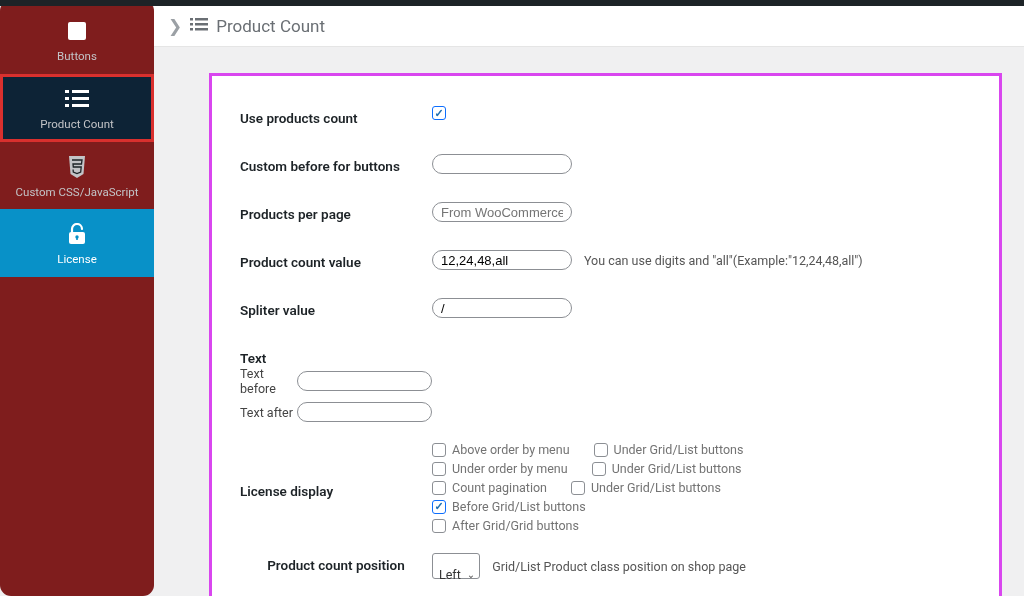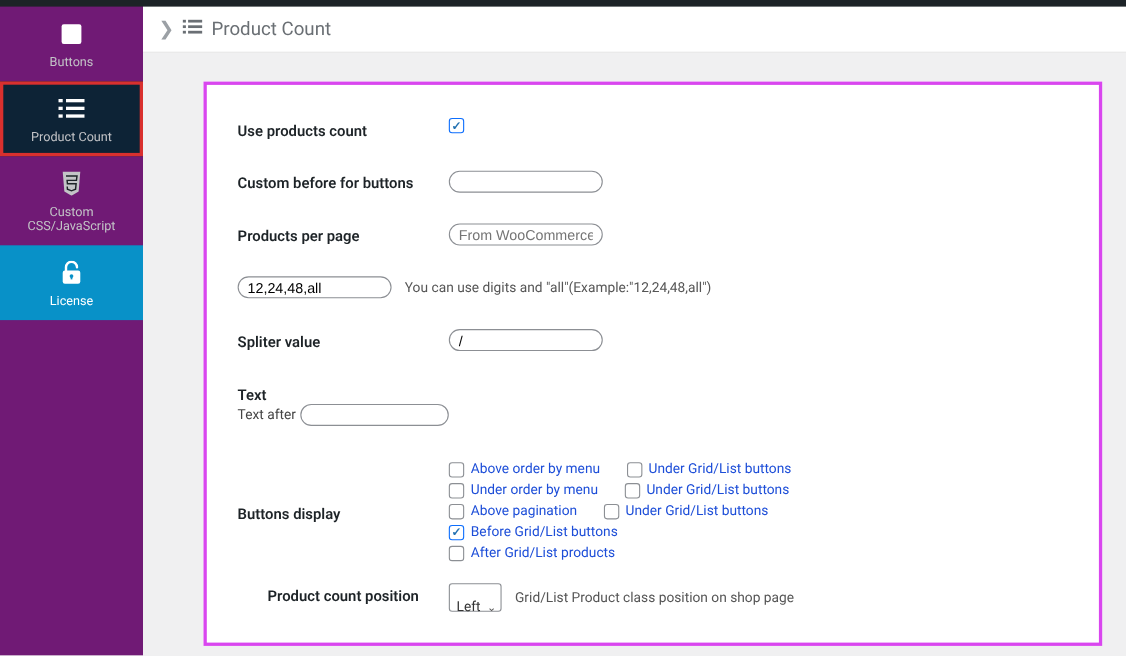--- a/index.html
+++ b/index.html
@@ -1,40 +1,40 @@
 <!DOCTYPE html>
 <html><head>
 <meta charset="utf-8">
 <style>
 * { box-sizing: border-box; margin: 0; padding: 0; }
 body { font-family: -apple-system, BlinkMacSystemFont, "Segoe UI", Roboto, sans-serif; font-size: 13px; color: #333; background: #f0f0f1; }
 .app { display: flex; width: 1024px; height: 596px; overflow: hidden; }
 .topbar { position: absolute; top: 0; left: 0; right: 0; height: 6px; background: #1d2327; z-index: 10; }
-.sidebar { width: 130px; background: #701a75; display: flex; flex-direction: column; padding-top: 6px; }
+.sidebar { width: 154px; background: #7f1d1d; display: flex; flex-direction: column; padding-top: 6px; border-radius: 11px; }
 .sidebar-item { display: flex; flex-direction: column; align-items: center; justify-content: center; padding: 12px 4px 10px; color: #c3c4c7; cursor: pointer; text-align: center; font-size: 12px; gap: 6px; }
 .sidebar-item.active { background: #0d2336; outline: 3px solid #d9302e; outline-offset: -3px; }
 .sidebar-item.highlight { background: #0891c8; color: #fff; }
 .sidebar-item .iconbox { width: 26px; height: 26px; display: flex; align-items: center; justify-content: center; }
 .sidebar-item .lbl { font-size: 11.5px; line-height: 1.2; }
 .main { flex: 1; background: #f0f0f1; padding-top: 6px; display: flex; flex-direction: column; }
 .header { background: #fff; padding: 10px 14px; display: flex; align-items: center; gap: 8px; color: #6a6f74; font-size: 17px; border-bottom: 1px solid #e5e5e5; }
 .header .chev { color: #9ba0a5; }
 .content-wrap { padding: 26px 22px 20px 22px; flex: 1; overflow: auto; }
 .card { background: #fff; border: 3px solid #d946ef; padding: 30px 28px 24px 28px; margin-left: 33px; }
 .row { display: flex; align-items: flex-start; margin-bottom: 18px; min-height: 30px; }
 .row.tall { min-height: 54px; flex-direction: column; }
 .row-label { width: 192px; font-weight: 600; font-size: 13.5px; color: #1d2327; padding-top: 4px; }
 .row-field { flex: 1; display: flex; flex-direction: column; gap: 4px; }
 .row-field input[type="text"] { width: 140px; height: 20px; border: 1px solid #8c8f94; border-radius: 13px; padding: 0 8px; font-size: 13px; }
 .row-field input[type="text"].wider { width: 140px; }
 .row-field .hint { color: #555; font-size: 12.5px; }
 .inline-pair { display: flex; align-items: center; gap: 0; margin-bottom: 2px; }
 .inline-pair .mini-label { font-size: 12.5px; color: #444; width: 57px; }
 .inline-pair input { width: 135px !important; }
-.chk-row { display: flex; align-items: center; gap: 6px; font-size: 12.5px; color: #1d4ed8; margin-bottom: 2px; }
+.chk-row { display: flex; align-items: center; gap: 6px; font-size: 12.5px; color: #737373; margin-bottom: 2px; }
 .chk-grid { display: flex; flex-direction: column; gap: 2px; }
 .chk-line { display: flex; gap: 24px; }
 .chk { width: 14px; height: 14px; border: 1px solid #8c8f94; border-radius: 3px; background: #fff; display: inline-flex; align-items: center; justify-content: center; cursor: pointer; }
 .chk.checked { background: #fff; border-color: #0d6efd; }
 .chk.checked::after { content: "✓"; color: #2271b1; font-size: 11px; font-weight: bold; line-height: 1; }
 .select { height: 26px; border: 1px solid #8c8f94; border-radius: 3px; padding: 17px 4px 0 6px; font-size: 12.5px; background: #fff; display: inline-flex; align-items: center; gap: 6px; cursor: pointer; }
 .select .arr { color: #555; font-size: 10px; }
 .field-with-hint { display: flex; align-items: center; gap: 12px; }
 </style>
 </head>
@@ -121,47 +121,52 @@
         </div>
 
         <div class="row">
           <div class="row-label">Products per page</div>
           <div class="row-field">
             <input type="text" placeholder="From WooCommerce" style="">
           </div>
         </div>
 
         <div class="row">
+          <div class="row-label">Product count value</div>
           <div class="row-field">
             <div class="field-with-hint">
               <input type="text" class="wider" value="12,24,48,all" style="">
               <span class="hint">You can use digits and "all"(Example:"12,24,48,all")</span>
             </div>
           </div>
         </div>
 
         <div class="row">
           <div class="row-label">Spliter value</div>
           <div class="row-field">
             <input type="text" value="/" style="">
           </div>
         </div>
 
         <div class="row tall">
           <div class="row-label">Text</div>
           <div class="row-field">
             <div class="inline-pair">
+              <span class="mini-label">Text before</span>
+              <input type="text" value="" style="">
+            </div>
+            <div class="inline-pair">
               <span class="mini-label">Text after</span>
               <input type="text" value="" style="">
             </div>
           </div>
         </div>
 
         <div class="row" style="align-items:center;">
-          <div class="row-label">Buttons display</div>
+          <div class="row-label">License display</div>
           <div class="row-field chk-grid">
             <div class="chk-line">
               <div class="chk-row">
                   <span class="chk"></span>
                   <span>Above order by menu</span>
                 </div>
               <div class="chk-row">
                   <span class="chk"></span>
                   <span>Under Grid/List buttons</span>
                 </div>
@@ -172,37 +177,37 @@
                   <span>Under order by menu</span>
                 </div>
               <div class="chk-row">
                   <span class="chk"></span>
                   <span>Under Grid/List buttons</span>
                 </div>
             </div>
             <div class="chk-line">
               <div class="chk-row">
                   <span class="chk"></span>
-                  <span>Above pagination</span>
+                  <span>Count pagination</span>
                 </div>
               <div class="chk-row">
                   <span class="chk"></span>
                   <span>Under Grid/List buttons</span>
                 </div>
             </div>
             <div class="chk-line">
               <div class="chk-row">
                   <span class="chk checked"></span>
                   <span>Before Grid/List buttons</span>
                 </div>
             </div>
             <div class="chk-line">
               <div class="chk-row">
                   <span class="chk"></span>
-                  <span>After Grid/List products</span>
+                  <span>After Grid/Grid buttons</span>
                 </div>
             </div>
           </div>
         </div>
 
         <div class="row" style="margin-bottom:0;text-align:center;">
           <div class="row-label">Product count position</div>
           <div class="row-field">
             <div class="field-with-hint">
               <div class="select">

